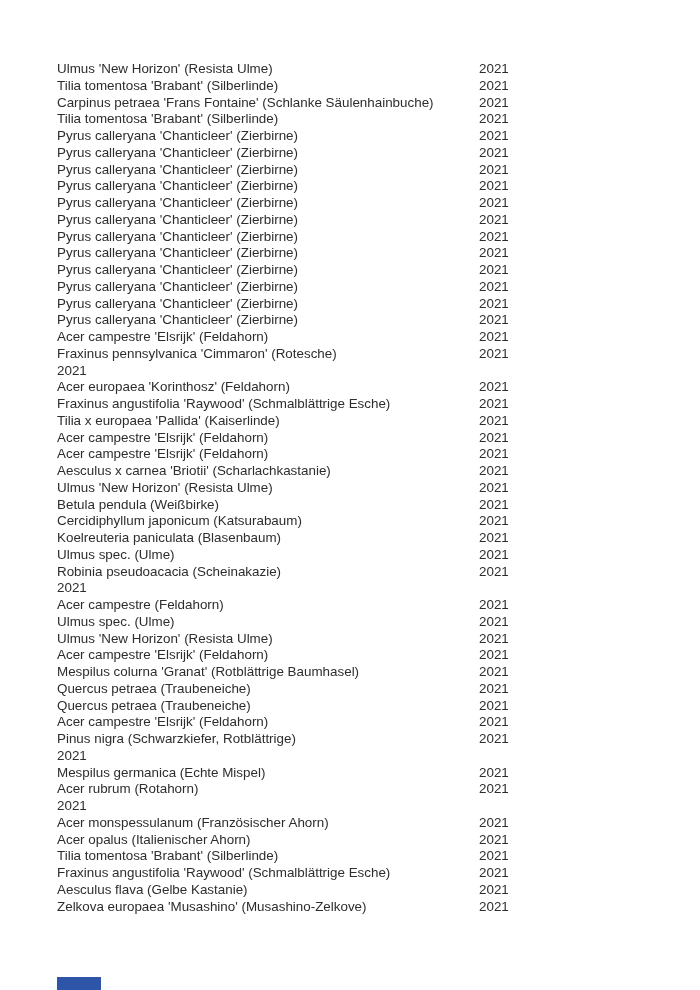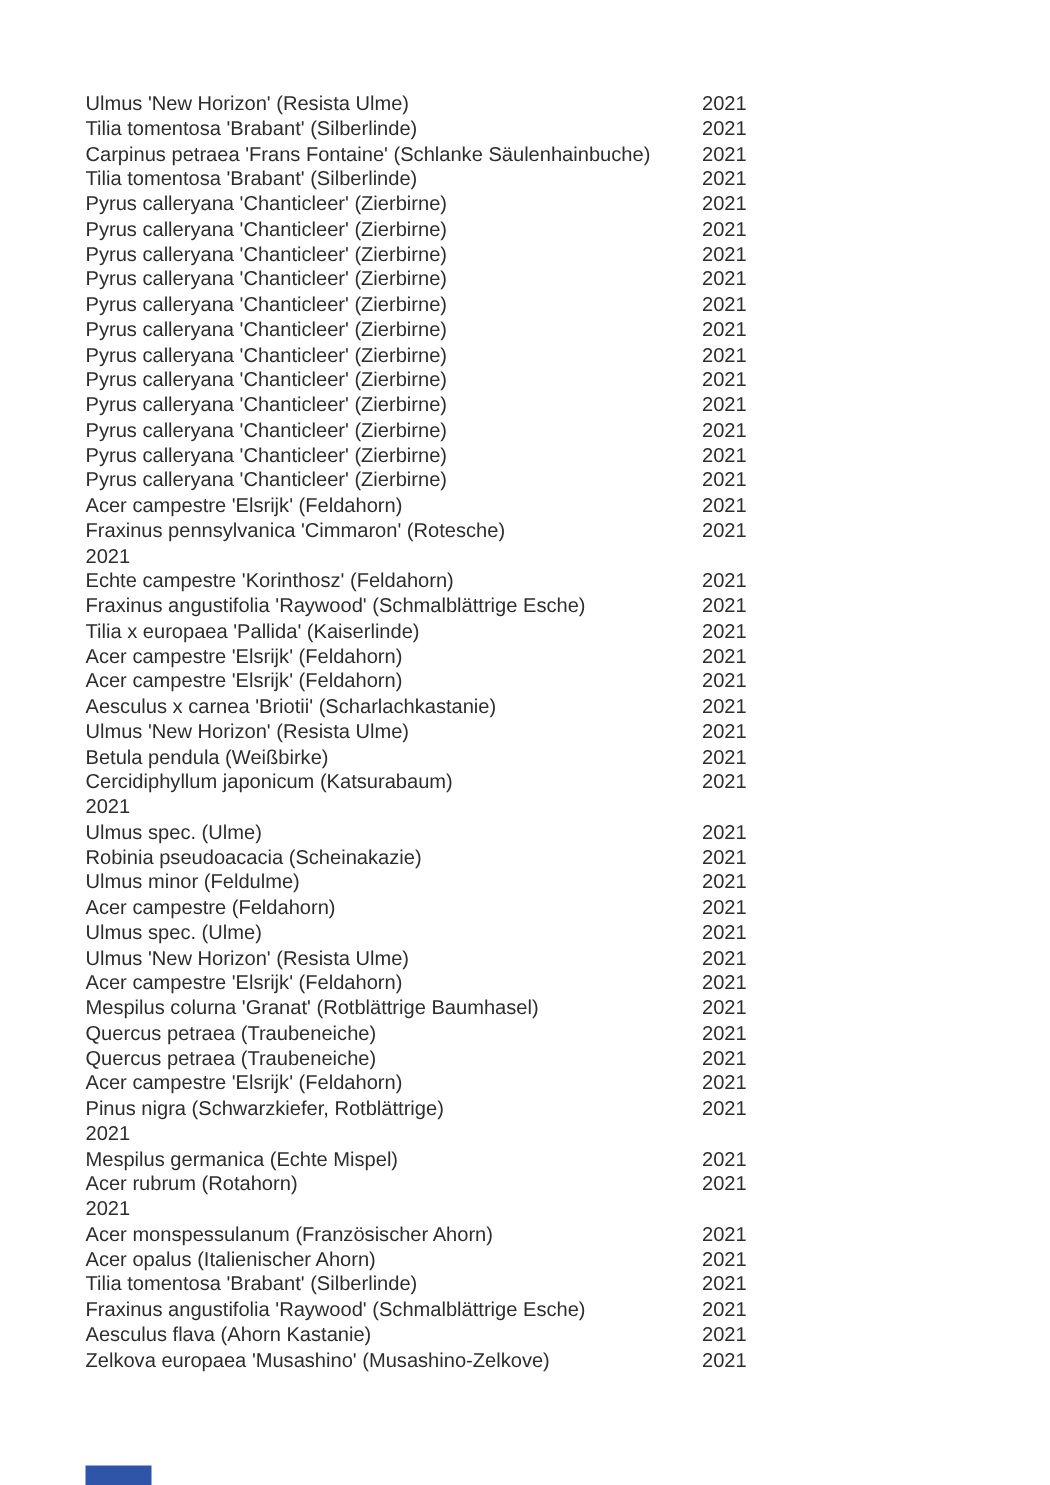--- a/index.html
+++ b/index.html
@@ -17,20 +17,21 @@
     left: 57px;
     top: 61px;
     width: 600px;
   }
   .tree-row {
     display: flex;
     align-items: center;
     font-size: 13.4px;
     line-height: 16.75px;
     white-space: nowrap;
+    gap: 11px;
   }
   .tree-name {
     flex: 0 0 411px;
     width: 411px;
     overflow: visible;
   }
   .tree-year {
     flex: 0 0 auto;
   }
   .footer-fragment {
@@ -133,21 +134,21 @@
   <div class="tree-row">
     <span class="tree-name">Fraxinus pennsylvanica 'Cimmaron' (Rotesche)</span>
     <span class="tree-year">2021</span>
   </div>
 
   <div class="tree-row">
     <span class="tree-year">2021</span>
   </div>
 
   <div class="tree-row">
-    <span class="tree-name">Echte campestre 'Korinthosz' (Feldahorn)</span>
+    <span class="tree-name">Acer europaea 'Korinthosz' (Feldahorn)</span>
     <span class="tree-year">2021</span>
   </div>
 
   <div class="tree-row">
     <span class="tree-name">Fraxinus angustifolia 'Raywood' (Schmalblättrige Esche)</span>
     <span class="tree-year">2021</span>
   </div>
 
   <div class="tree-row">
     <span class="tree-name">Tilia x europaea 'Pallida' (Kaiserlinde)</span>
@@ -178,35 +179,35 @@
     <span class="tree-name">Betula pendula (Weißbirke)</span>
     <span class="tree-year">2021</span>
   </div>
 
   <div class="tree-row">
     <span class="tree-name">Cercidiphyllum japonicum (Katsurabaum)</span>
     <span class="tree-year">2021</span>
   </div>
 
   <div class="tree-row">
+    <span class="tree-name">Koelreuteria paniculata (Blasenbaum)</span>
     <span class="tree-year">2021</span>
   </div>
 
   <div class="tree-row">
     <span class="tree-name">Ulmus spec. (Ulme)</span>
     <span class="tree-year">2021</span>
   </div>
 
   <div class="tree-row">
     <span class="tree-name">Robinia pseudoacacia (Scheinakazie)</span>
     <span class="tree-year">2021</span>
   </div>
 
   <div class="tree-row">
-    <span class="tree-name">Ulmus minor (Feldulme)</span>
     <span class="tree-year">2021</span>
   </div>
 
   <div class="tree-row">
     <span class="tree-name">Acer campestre (Feldahorn)</span>
     <span class="tree-year">2021</span>
   </div>
 
   <div class="tree-row">
     <span class="tree-name">Ulmus spec. (Ulme)</span>
@@ -280,21 +281,21 @@
     <span class="tree-name">Tilia tomentosa 'Brabant' (Silberlinde)</span>
     <span class="tree-year">2021</span>
   </div>
 
   <div class="tree-row">
     <span class="tree-name">Fraxinus angustifolia 'Raywood' (Schmalblättrige Esche)</span>
     <span class="tree-year">2021</span>
   </div>
 
   <div class="tree-row">
-    <span class="tree-name">Aesculus flava (Ahorn Kastanie)</span>
+    <span class="tree-name">Aesculus flava (Gelbe Kastanie)</span>
     <span class="tree-year">2021</span>
   </div>
 
   <div class="tree-row">
     <span class="tree-name">Zelkova europaea 'Musashino' (Musashino-Zelkove)</span>
     <span class="tree-year">2021</span>
   </div>
 </div>
 
 <div class="footer-fragment" style="background: rgb(47, 85, 168);"></div>

